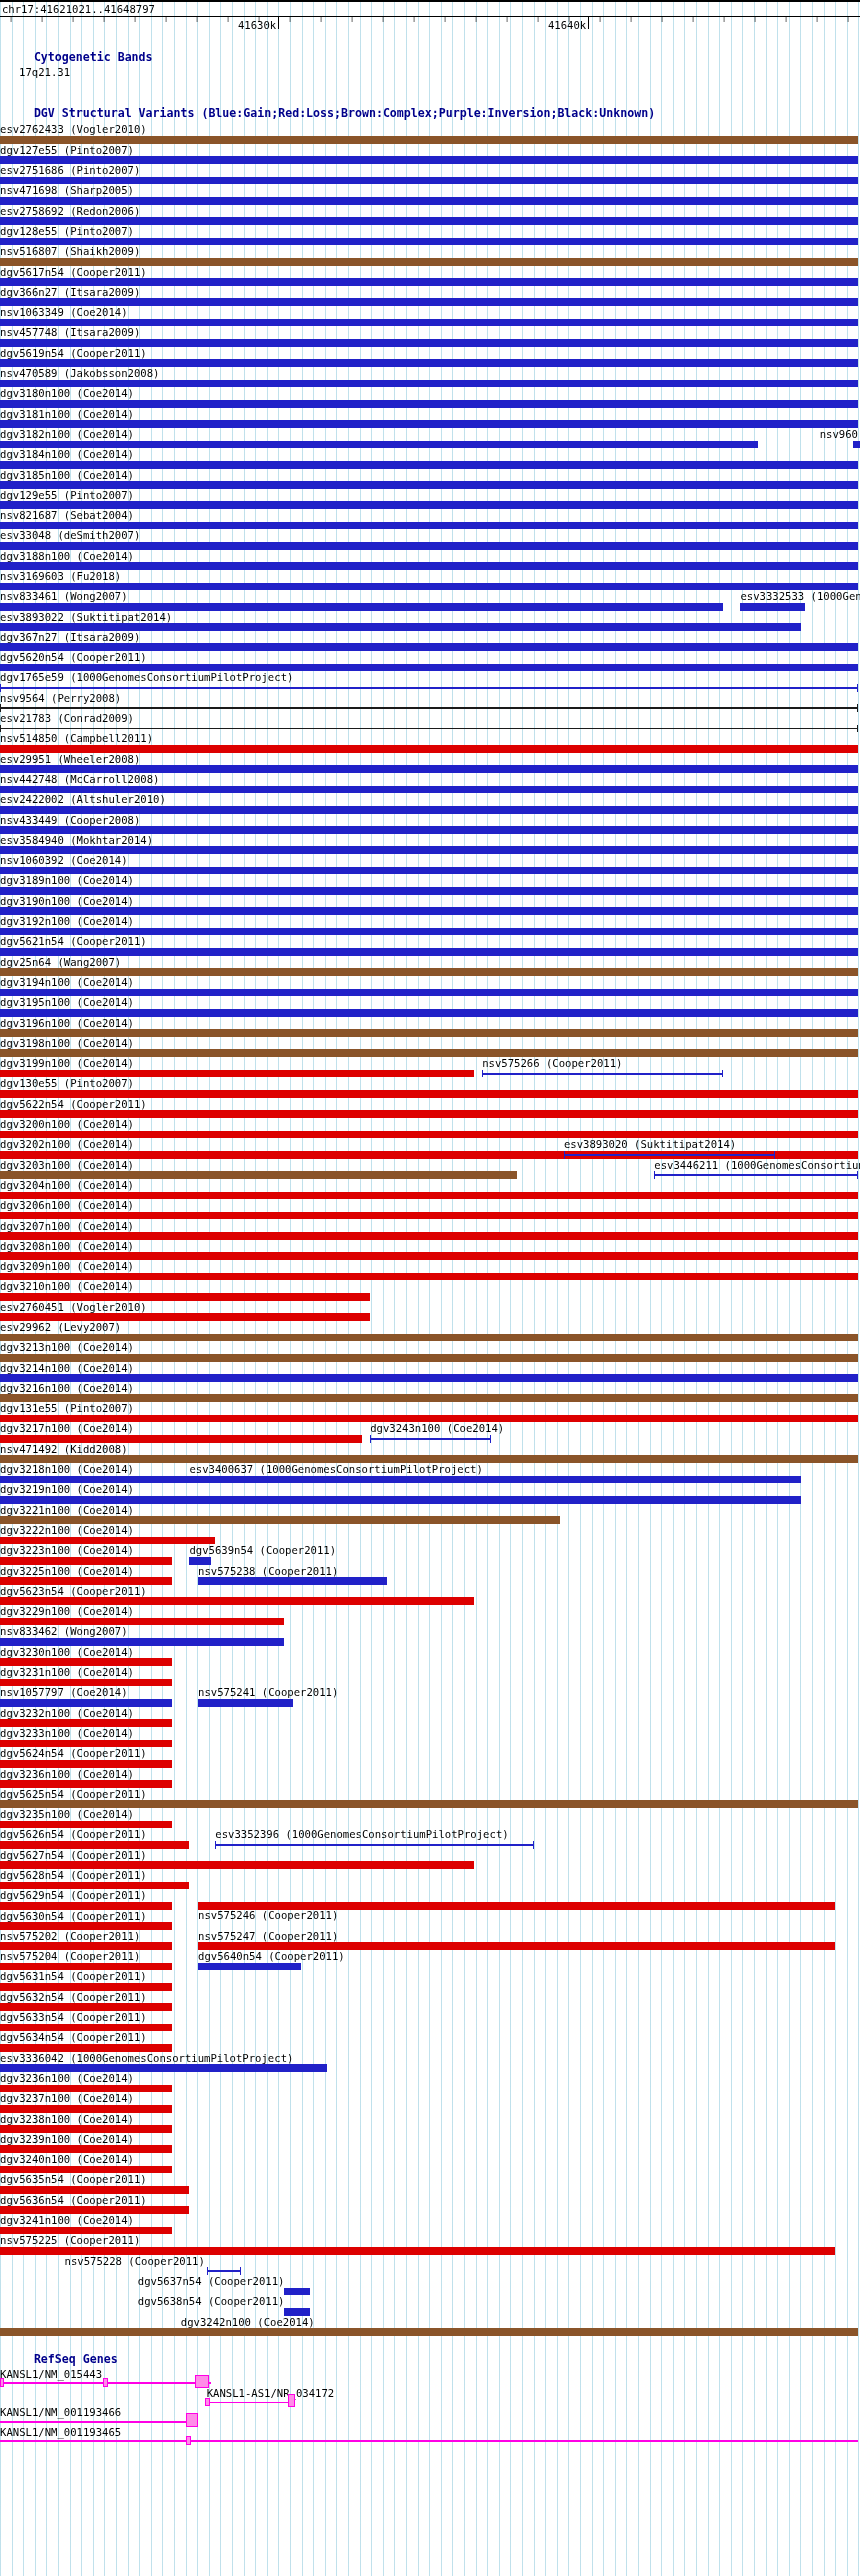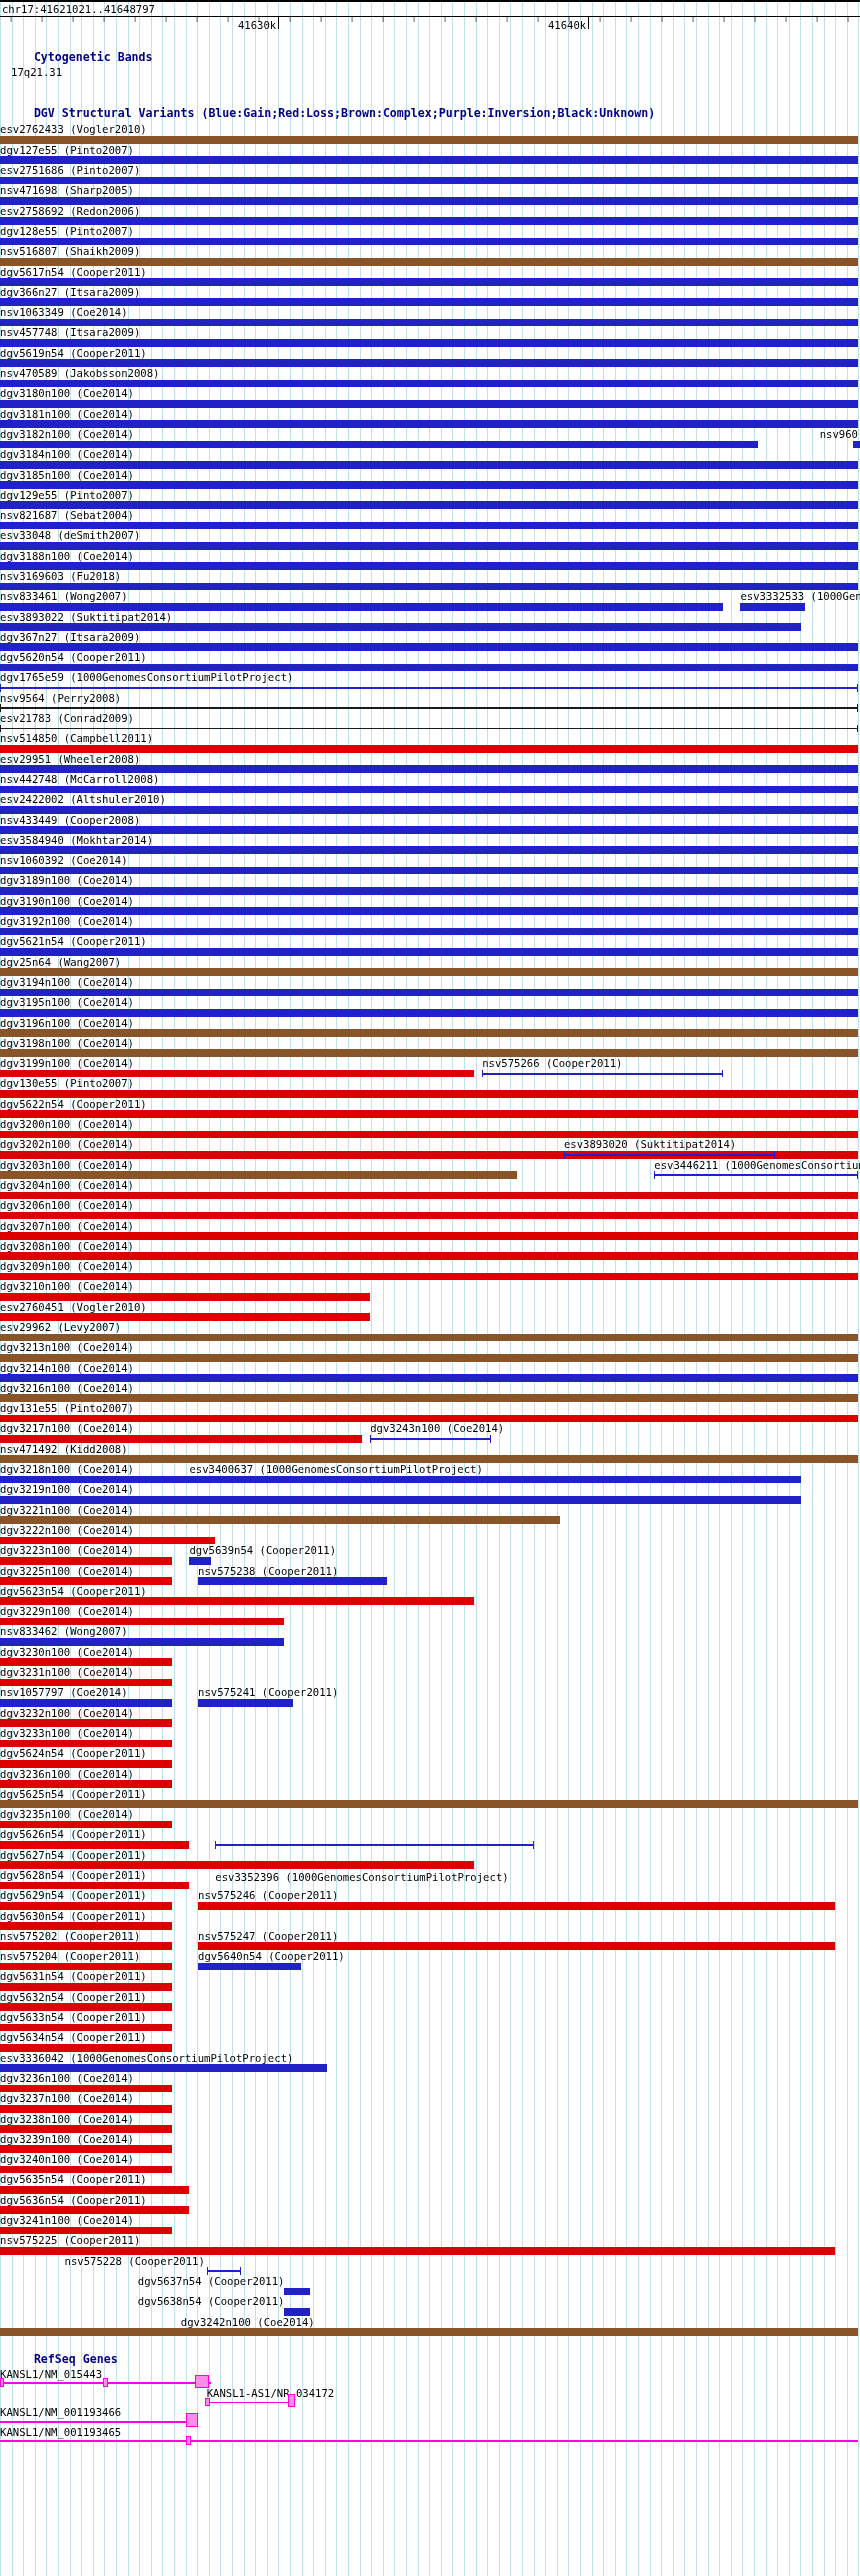--- a/index.html
+++ b/index.html
@@ -16,21 +16,21 @@
   .pos{font:10.6px/14.5px "DejaVu Sans Mono", monospace;color:#000;padding-left:1.9px;}
   .ruler{position:relative;height:25px;border-top:1px solid #000;margin-bottom:7.7px;}
   .ruler::before{
     content:"";position:absolute;left:0;right:0;top:0;height:4.8px;
     background:repeating-linear-gradient(90deg,#000 0 1px,transparent 1px 31px);
     background-position:10.6px 0;opacity:.6;
   }
   .tick{position:absolute;top:0;width:1px;height:11.6px;background:#000;}
   .ticklabel{position:absolute;right:2.9px;top:1.9px;font:10.6px "DejaVu Sans Mono", monospace;white-space:nowrap;color:#000;}
   .section-title{font:bold 11.6px/14.5px "DejaVu Sans Mono", monospace;color:#00008B;padding-left:1.9px;white-space:nowrap;margin-left:32px;}
-  .band-label{font:10.6px/14.5px "DejaVu Sans Mono", monospace;color:#000;padding-left:11px;margin-bottom:27px;}
+  .band-label{font:10.6px/14.5px "DejaVu Sans Mono", monospace;color:#000;padding-left:19px;margin-bottom:27px;}
   #dgv-rows{margin-top:3.9px;}
   .vrow{position:relative;height:20.3px;}
   .vlabel{position:absolute;top:0;left:0;font:10.6px/11.6px "DejaVu Sans Mono", monospace;color:#000;white-space:nowrap;}
   .seg{position:absolute;top:11.6px;height:7.7px;}
   .seg.thin{top:14.5px;height:1.9px;}
   .seg.thin::before,.seg.thin::after{content:"";position:absolute;top:-2.9px;width:1px;height:7.7px;background:inherit;}
   .seg.thin::before{left:0;}
   .seg.thin::after{right:0;}
   #refseq{margin-top:15.5px;}
   #refseq-genes{margin-top:1.9px;}
@@ -412,35 +412,35 @@
         <span class="vlabel">dgv5625n54 (Cooper2011)</span>
         <div class="seg" style="left: 0%; width: 99.6%; background: rgb(138, 84, 41);"></div>
       </div>
       <div class="vrow">
         <span class="vlabel">dgv3235n100 (Coe2014)</span>
         <div class="seg" style="left: 0%; width: 20%; background: rgb(221, 0, 0);"></div>
       </div>
       <div class="vrow">
         <span class="vlabel">dgv5626n54 (Cooper2011)</span>
         <div class="seg" style="left: 0%; width: 22%; background: rgb(221, 0, 0);"></div>
-        <span class="vlabel" style="left: 25%; margin-top: 43px;">esv3352396 (1000GenomesConsortiumPilotProject)</span>
+        <span class="vlabel" style="left: 25%;">esv3352396 (1000GenomesConsortiumPilotProject)</span>
         <div class="seg thin" style="left: 25%; width: 37%; background: rgb(33, 33, 200);"></div>
       </div>
       <div class="vrow">
         <span class="vlabel">dgv5627n54 (Cooper2011)</span>
         <div class="seg" style="left: 0%; width: 55%; background: rgb(221, 0, 0);"></div>
       </div>
       <div class="vrow">
         <span class="vlabel">dgv5628n54 (Cooper2011)</span>
         <div class="seg" style="left: 0%; width: 22%; background: rgb(221, 0, 0);"></div>
       </div>
       <div class="vrow">
         <span class="vlabel">dgv5629n54 (Cooper2011)</span>
         <div class="seg" style="left: 0%; width: 20%; background: rgb(221, 0, 0);"></div>
-        <span class="vlabel" style="left: 23%;">nsv575246 (Cooper2011)</span>
+        <span class="vlabel" style="left: 23%; margin-top: 20px;">nsv575246 (Cooper2011)</span>
         <div class="seg" style="left: 23%; width: 74%; background: rgb(221, 0, 0);"></div>
       </div>
       <div class="vrow">
         <span class="vlabel">dgv5630n54 (Cooper2011)</span>
         <div class="seg" style="left: 0%; width: 20%; background: rgb(221, 0, 0);"></div>
       </div>
       <div class="vrow">
         <span class="vlabel">nsv575202 (Cooper2011)</span>
         <div class="seg" style="left: 0%; width: 20%; background: rgb(221, 0, 0);"></div>
         <span class="vlabel" style="left: 23%;">nsv575247 (Cooper2011)</span>

